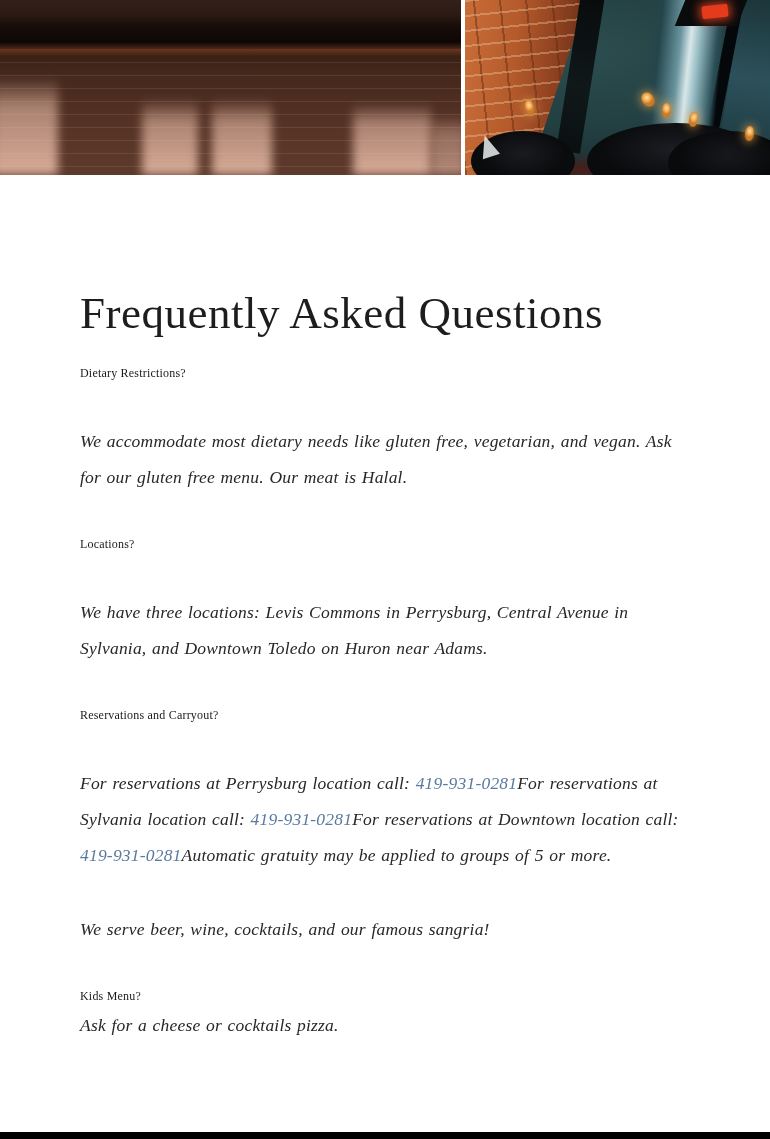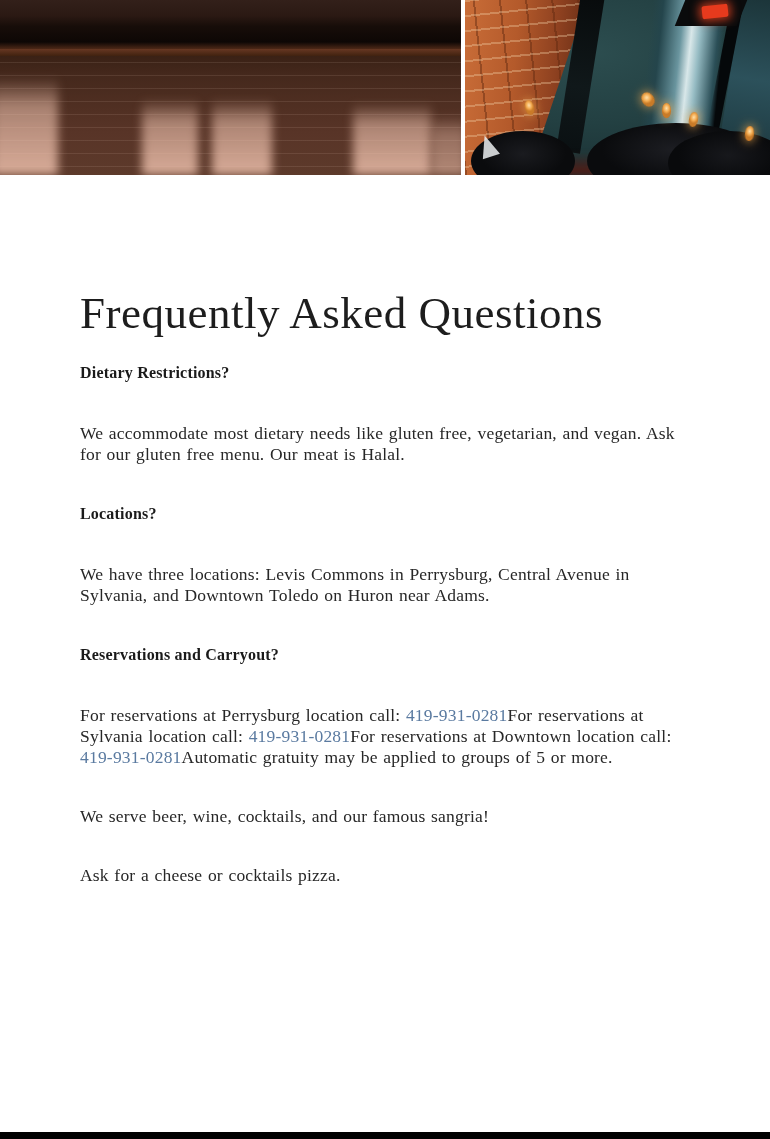--- a/index.html
+++ b/index.html
@@ -139,36 +139,37 @@
   .content { padding: 0 80px; }
   .page-title {
     font-weight: 400;
     font-size: 45px;
     line-height: 41px;
     letter-spacing: 0.5px;
     color: #1d1d1d;
     margin: 118px 0 28px;
   }
   .faq-question {
-    font-weight: 700;
-    font-size: 16px;
+    font-weight: 400;
+    font-size: 12px;
     line-height: 22px;
     letter-spacing: 0.2px;
     color: #1a1a1a;
     margin: 4px 0 39px;
   }
   .faq-answer {
     font-weight: 400;
     font-size: 17.5px;
-    line-height: 21px;
+    line-height: 36px;
     letter-spacing: 0.2px;
     word-spacing: 1px;
     color: #272727;
     max-width: 612px;
     margin: 0 0 38px;
+    font-style: italic;
   }
   .phone-link { color: #5a7aa0; text-decoration: none; cursor: pointer; }
   .faq-item:last-child .faq-question { margin-bottom: 0; }
 
   
   .bottom-bar {
     position: absolute; left: 0; right: 0; bottom: 0; height: 7px;
     background: #000000;
   }
 </style>
@@ -222,18 +223,19 @@
   <section class="faq-item">
     <h3 class="faq-question">Reservations and Carryout?</h3>
     <p class="faq-answer"><span>For reservations at Perrysburg location call: </span><a class="phone-link">419-931-0281</a><span>For reservations at Sylvania location call: </span><a class="phone-link">419-931-0281</a><span>For reservations at Downtown location call: </span><a class="phone-link">419-931-0281</a><span>Automatic gratuity may be applied to groups of 5 or more.</span></p>
   </section>
 
   <section class="faq-item">
     <p class="faq-answer">We serve beer, wine, cocktails, and our famous sangria!</p>
   </section>
 
   <section class="faq-item">
+    <h3 class="faq-question">Kids Menu?</h3>
     <p class="faq-answer">Ask for a cheese or cocktails pizza.</p>
   </section>
 
 </main>
 
 <div class="bottom-bar"></div>
 
 </body></html>

